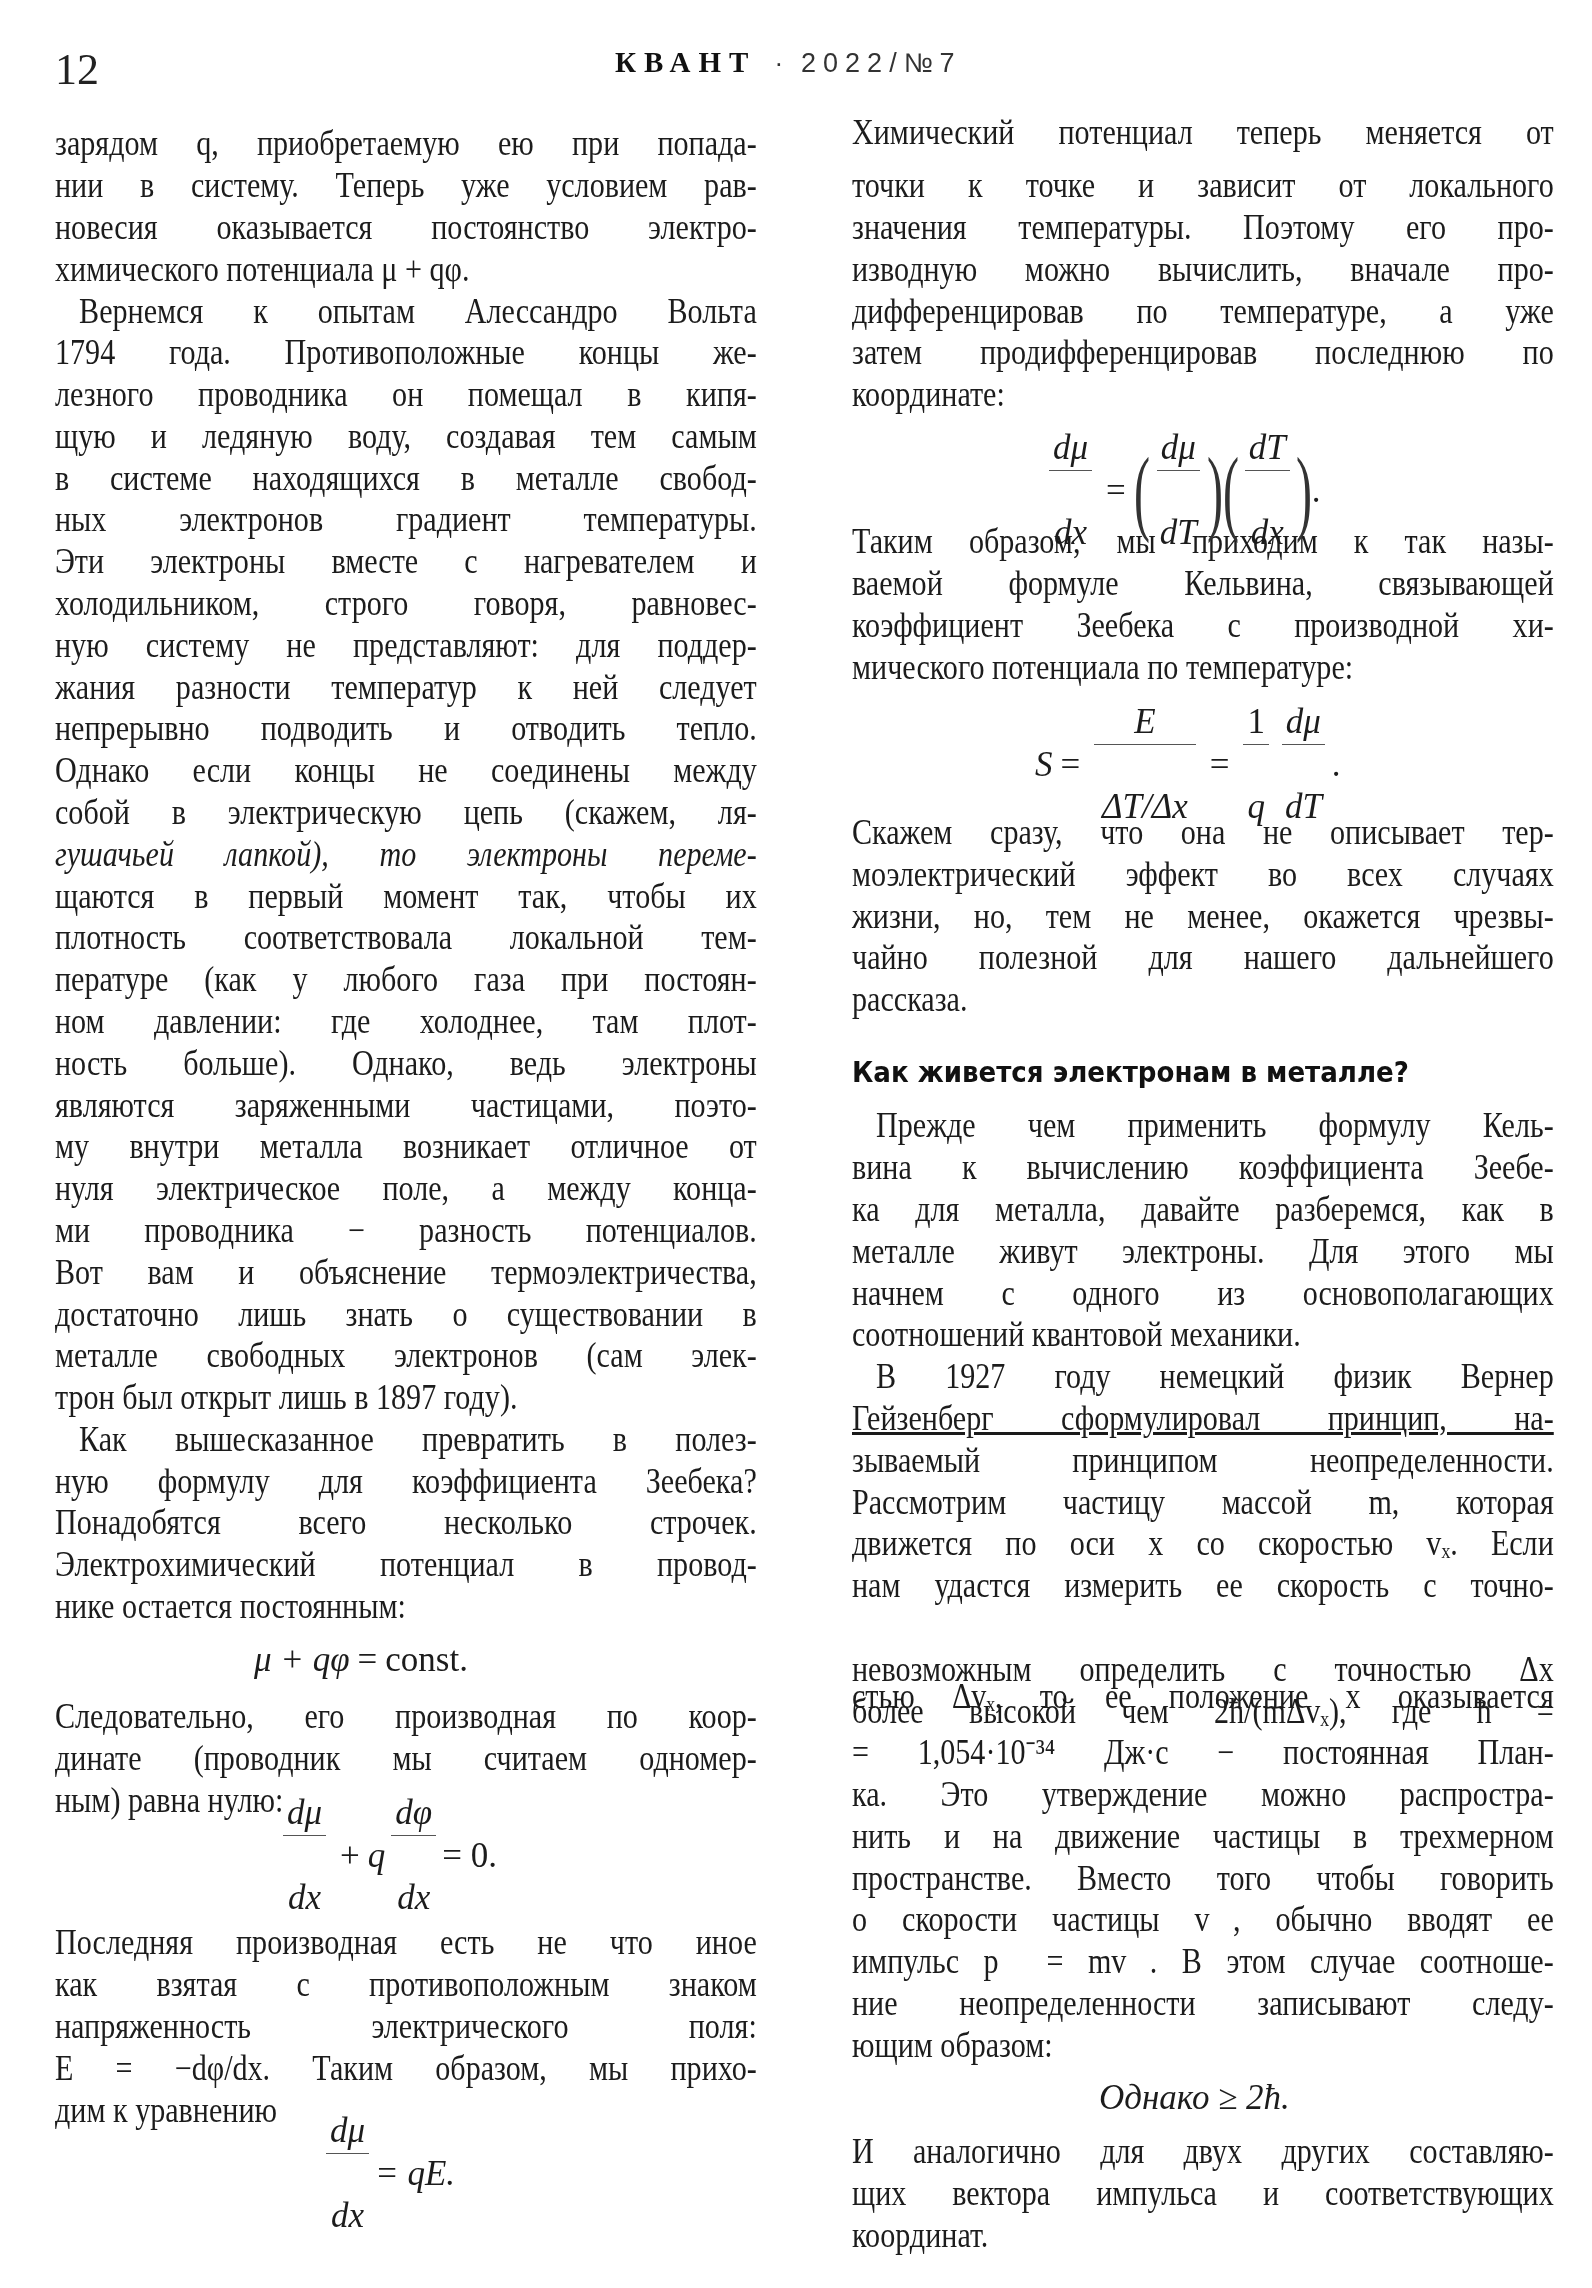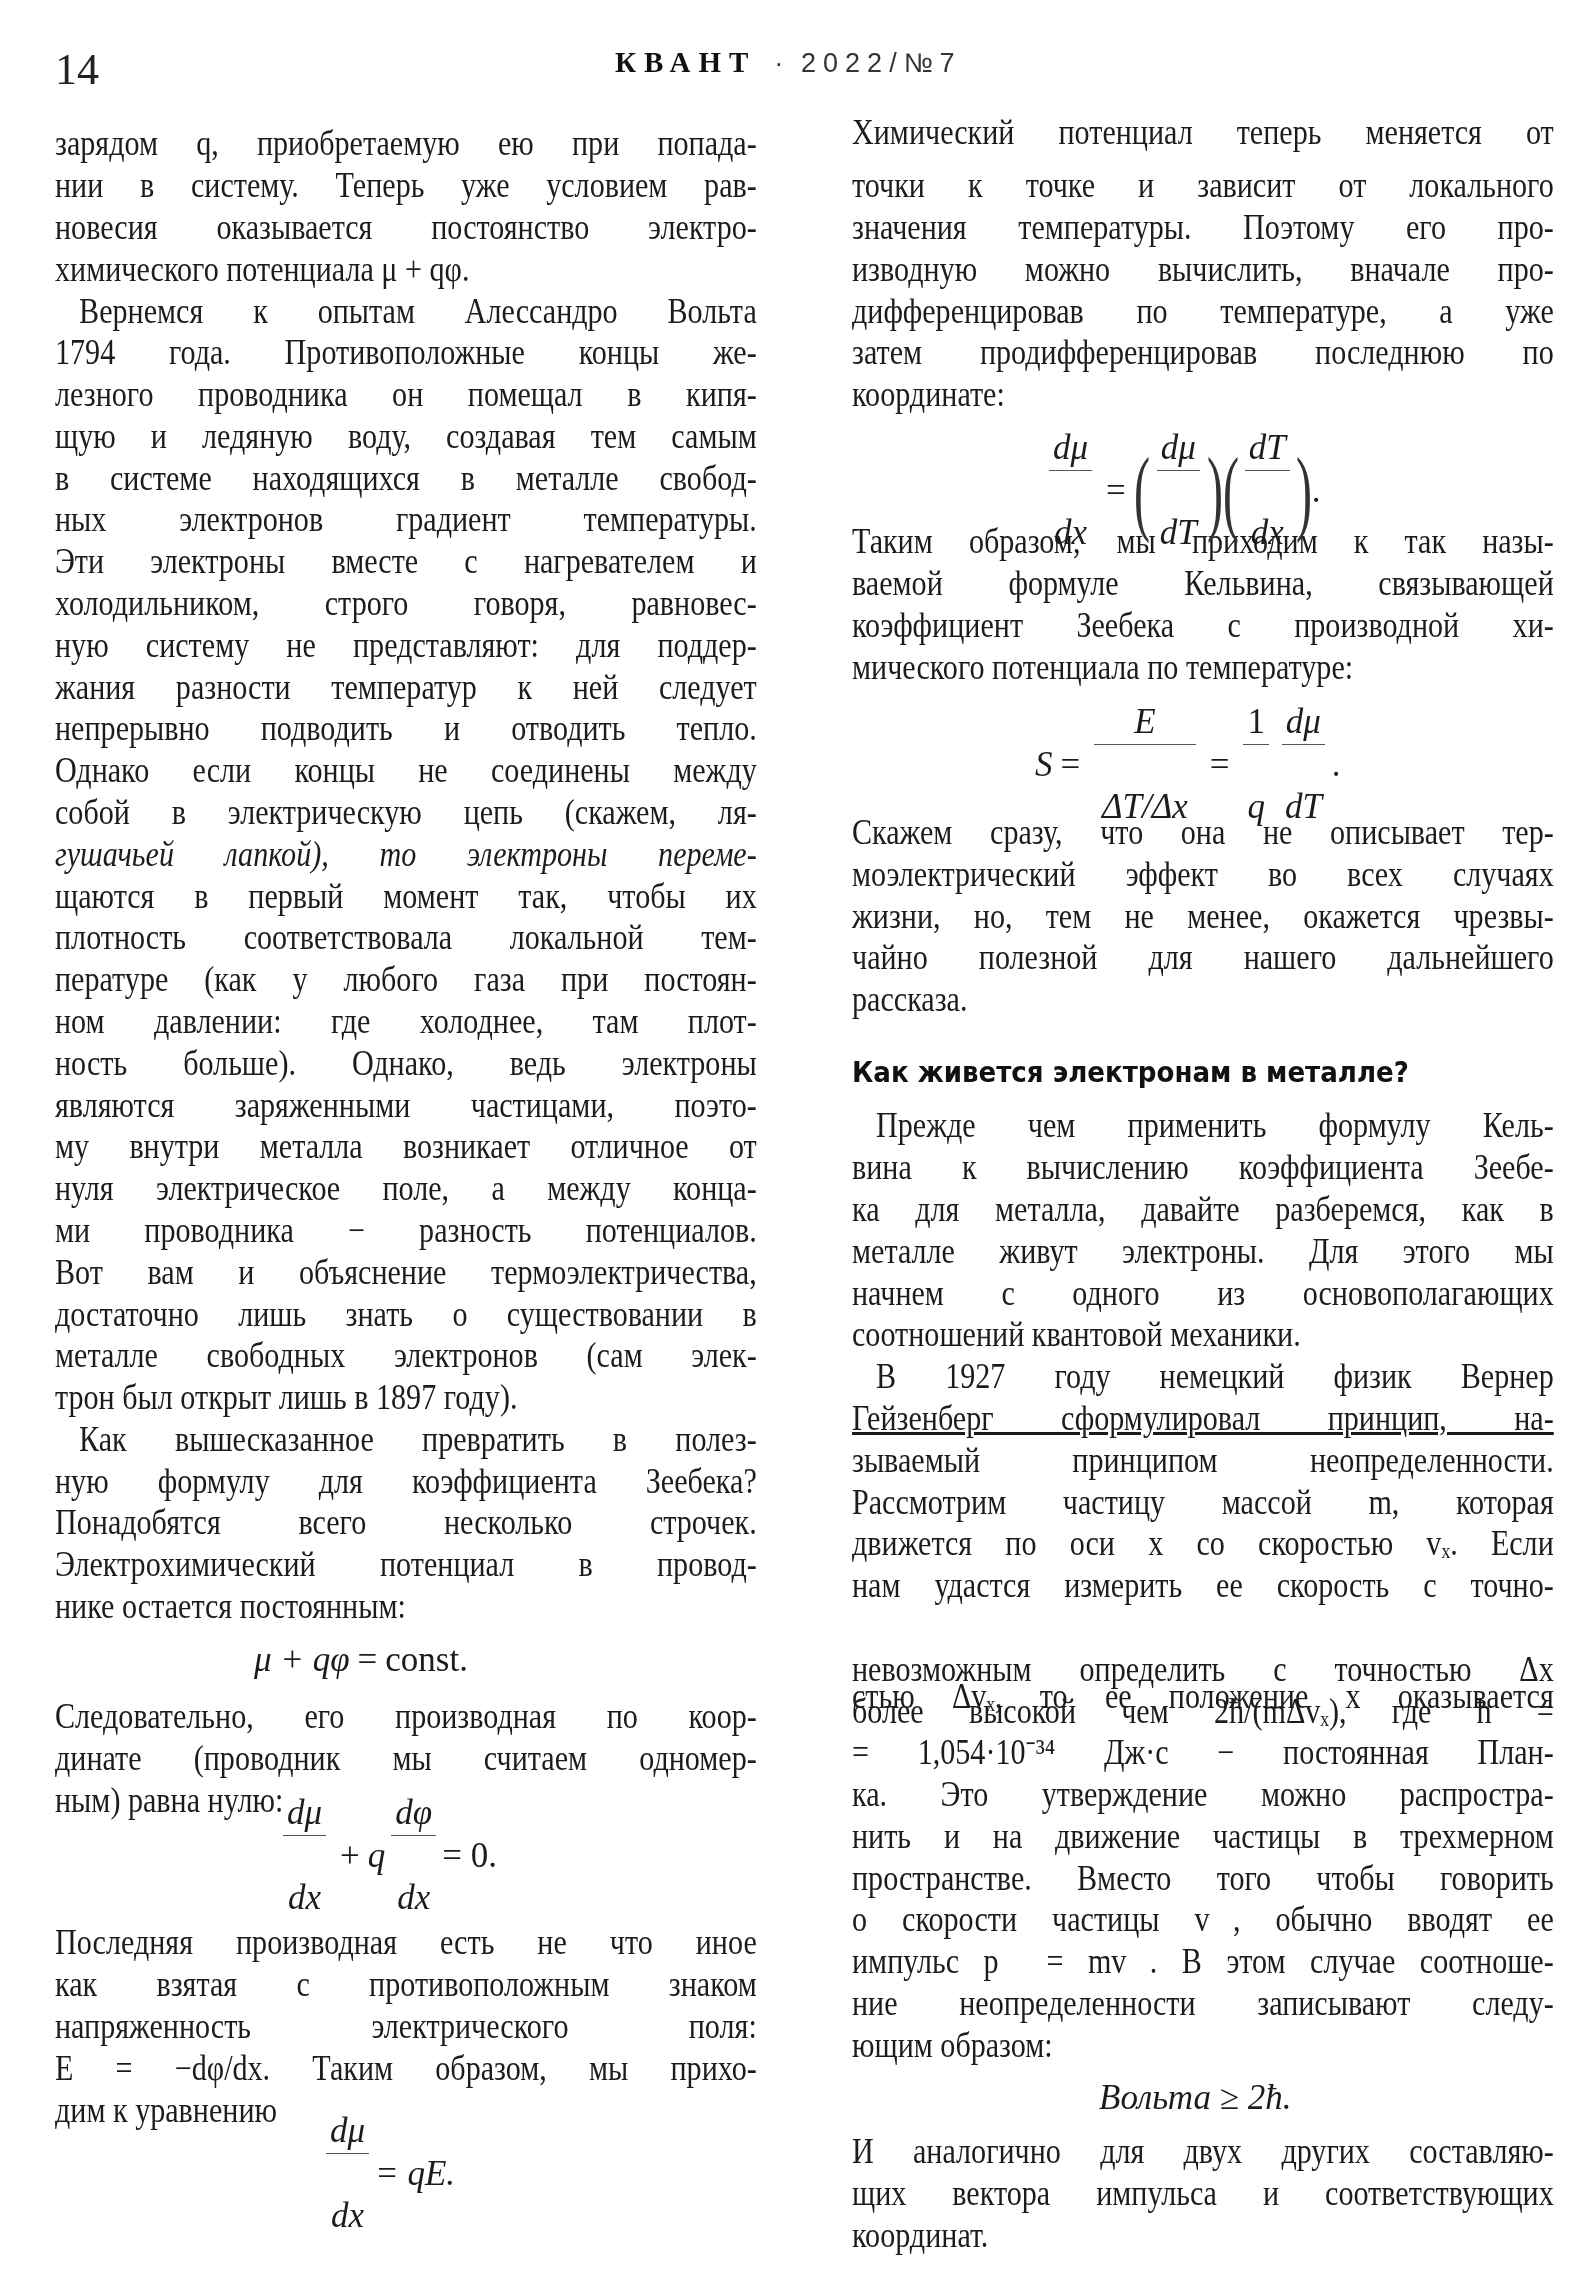--- a/index.html
+++ b/index.html
@@ -31,21 +31,21 @@
   .frac { display: inline-flex; flex-direction: column; align-items: center; margin: 0 6px; font-style: italic; }
   .frac .num { padding: 0 4px 2px; border-bottom: 1.5px solid #555; line-height: 40px; }
   .frac .den { padding: 2px 4px 0; line-height: 40px; margin-top: 40px; }
   .op { margin: 0 8px; font-style: normal; }
   .paren { font-size: 96px; font-weight: 100; line-height: 1; transform: scaleX(0.5); display: inline-block; color: #333; margin: 0 -8px; }
   .it { font-style: italic; }
 </style>
 </head>
 <body>
 
-<div class="page-num">14</div>
+<div class="page-num">12</div>
 <div class="running-head">
   <span class="rh-brand">КВАНТ</span>
   <span class="rh-dot">·</span>
   <span class="rh-issue">2022/№7</span>
 </div>
 
 <div class="col col-left" id="leftcol">
     <div class="line" style="top: 123px;">
       <span class="inner">зарядом q, приобретаемую ею при попада-</span>
     </div>
@@ -372,14 +372,14 @@
       <span class="num" style="font-style:normal">1</span>
       <span class="den">q</span>
     </span>
   <span class="frac">
       <span class="num">dμ</span>
       <span class="den">dT</span>
     </span>
   <span>.</span>
 </div>
 
-<div class="formula it" style="left:1099px; top:2078px;">Вольта ≥ 2ħ.</div>
+<div class="formula it" style="left:1099px; top:2078px;">Однако ≥ 2ħ.</div>
 
 
 </body></html>

